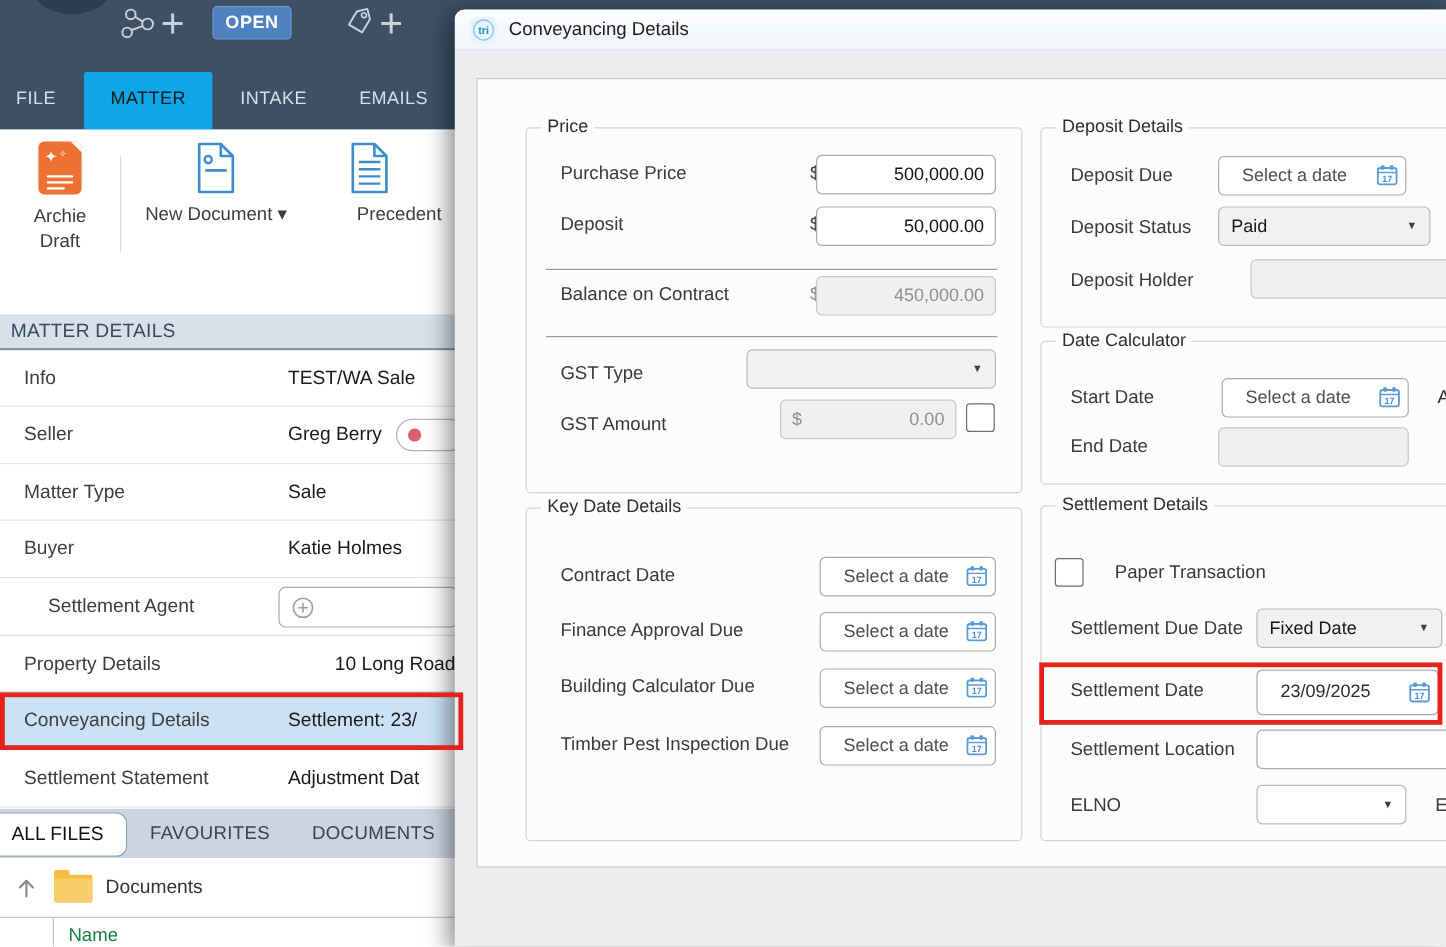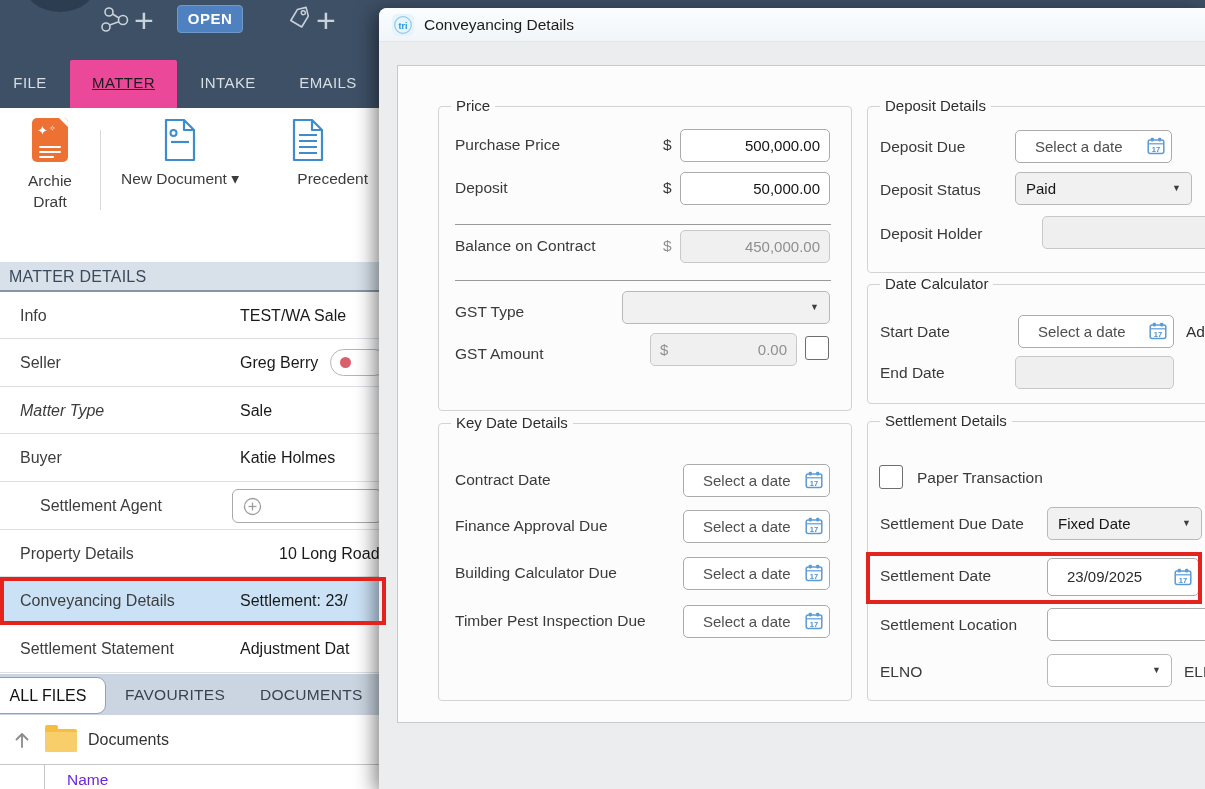--- a/index.html
+++ b/index.html
@@ -6,21 +6,21 @@
   body { font-family:"Liberation Sans", sans-serif; }
   .screen { position:relative; width:1205px; height:789px; overflow:hidden; background:#fff; }
   .abs { position:absolute; }
 
   
   .topbar { position:absolute; left:0; top:0; width:1205px; height:108px; background:#3E5066; }
   .tb-circle { position:absolute; left:22px; top:-52px; width:76px; height:64px; border-radius:50%; background:#2C3D51; }
   .open-btn { position:absolute; left:177px; top:5px; width:66px; height:28px; background:#4F81C0; border:1px solid #6E9ACB; border-radius:4px; color:#fff; font-weight:bold; font-size:15px; text-align:center; line-height:26px; letter-spacing:.5px; }
   .tb-plus { position:absolute; top:0px; color:#C9D1DA; font-size:34px; font-weight:100; line-height:40px; }
   .ribbon-tab { position:absolute; top:60px; height:48px; color:#D9DEE4; font-size:15px; letter-spacing:.4px; line-height:46px; text-align:center; }
-  .ribbon-tab.active { background:#ec4899; color:#1b1b1b; border-radius:2px 2px 0 0;text-decoration:underline; }
+  .ribbon-tab.active { background:#0ea5e9; color:#1b1b1b; border-radius:2px 2px 0 0; }
 
   
   .toolbar { position:absolute; left:0; top:108px; width:380px; height:154px; background:#fff; }
   .tb-item { position:absolute; top:10px; text-align:center; color:#3C3C3C; font-size:15.5px; line-height:21px; }
   .tb-sep { position:absolute; left:100px; top:22px; width:1px; height:80px; background:#D9D9D9; }
   .archie-ic { position:relative; width:36px; height:44px; background:#ED7133; border-radius:5px; margin:0 auto 8px auto; overflow:hidden; }
   .archie-ic .fold { position:absolute; right:-1px; top:-1px; width:0; height:0; border-left:11px solid transparent; border-top:11px solid #fff; }
   .archie-ic .spark { position:absolute; left:5px; top:2px; color:#fff; font-size:13px; }
   .archie-ic .spark2 { position:absolute; left:17px; top:0px; color:#fff; font-size:8px; }
   .archie-ic .bar { position:absolute; left:7px; width:22px; height:2.5px; background:#fff; border-radius:2px; }
@@ -49,21 +49,21 @@
   .name-header .vline { position:absolute; left:44px; top:0; width:1px; height:24px; background:#C6C6C6; }
 
   
   .dialog { position:absolute; left:379px; top:8px; width:826px; height:781px; background:#ECEDEF; border-radius:8px 0 0 0; box-shadow:-4px 4px 20px rgba(0,0,0,0.5); }
   .dlg-titlebar { position:absolute; left:0; top:0; width:100%; height:34px; background:linear-gradient(#FBFDFE,#F1F5F9); border-bottom:1px solid #E3E7EB; border-radius:8px 0 0 0; }
   .dlg-logo { position:absolute; left:13px; top:6px; width:22px; height:22px; border-radius:5px; background:#E8F4FC; }
   .dlg-title { position:absolute; left:45px; top:0; line-height:34px; font-size:15.5px; color:#1C1C1C; }
   .dlg-panel { position:absolute; left:18px; top:57px; width:855px; height:658px; background:#FCFCFC; border:1px solid #C9C9C9; }
   .group { position:absolute; border:1px solid #D3D3D3; border-radius:4px; }
   .gcaption { position:absolute; top:-10px; left:12px; background:#FCFCFC; padding:0 5px; font-size:15px; color:#2E2E2E; white-space:nowrap; }
-  .flabel { position:absolute; color:#3A3A3A; font-size:15.5px; white-space:nowrap; }
+  .flabel { position:absolute; color:#3A3A3A; font-size:15.5px; white-space:nowrap;margin-left:12px; }
   .money { position:absolute; height:33px; background:#fff; border:1px solid #ABABAB; border-radius:5px; text-align:right; padding:0 9px; line-height:31px; font-size:15px; color:#141414; }
   .money.dis { background:#F0F0F0; color:#8F8F8F; border-color:#C8C8C8; }
   .txtfield { position:absolute; height:33px; background:#fff; border:1px solid #ABABAB; border-radius:5px; }
   .txtfield.dis { background:#EFEFEF; border-color:#C8C8C8; }
   .datefield { position:absolute; height:33px; background:#fff; border:1px solid #ABABAB; border-radius:5px; font-size:15px; color:#4F4F4F; line-height:31px; padding-left:19px; }
   .datefield svg { position:absolute; right:6px; top:6px; }
   .select { position:absolute; height:33px; background:#F1F1F1; border:1px solid #B9B9B9; border-radius:5px; font-size:15px; color:#161616; line-height:31px; padding-left:10px; }
   .select.white { background:#fff; }
   .select .caret { position:absolute; right:10px; top:0; line-height:31px; font-size:9px; color:#3E3E3E; }
   .hline { position:absolute; height:1px; background:#9A9A9A; }
@@ -150,21 +150,21 @@
     <span class="md-value" style="line-height:47px;">TEST/WA Sale</span>
   </div>
   <div class="md-row" style="top:339px; height:48px;">
     <span class="md-label" style="line-height:48px;">Seller</span>
     <span class="md-value" style="line-height:48px;">Greg Berry</span>
     <span class="pill" style="top:10px;">
         <span class="dot"></span>
       </span>
   </div>
   <div class="md-row" style="top:387px; height:47px;">
-    <span class="md-label" style="line-height:47px;font-style:italic;">Matter Type</span>
+    <span class="md-label" style="line-height:47px;">Matter Type</span>
     <span class="md-value" style="line-height:47px;">Sale</span>
   </div>
   <div class="md-row" style="top:434px; height:48px;">
     <span class="md-label" style="line-height:48px;">Buyer</span>
     <span class="md-value" style="line-height:48px;">Katie Holmes</span>
   </div>
   <div class="md-row" style="top:482px; height:48px;">
     <span class="md-label" style="left:40px; line-height:48px;">Settlement Agent</span>
     <span class="agent-field" style="top:7px;">
       <svg style="position:absolute; left:10px; top:7px;" width="19" height="19" viewBox="0 0 19 19">
@@ -198,21 +198,21 @@
   <div class="docs-row">
     <svg class="abs" style="left:12px; top:15px;" width="20" height="20" viewBox="0 0 20 20">
       <path d="M10 17 V4 M4.5 9.5 L10 4 L15.5 9.5" fill="none" stroke="#8A8A8A" stroke-width="1.8" stroke-linecap="round" stroke-linejoin="round"></path>
     </svg>
     <span class="folder"></span>
     <span class="abs" style="left:88px; line-height:50px; font-size:16px; color:#333;">Documents</span>
   </div>
 
   <div class="name-header">
     <div class="vline"></div>
-    <span class="abs" style="left:57px; top:6px; font-size:15.5px; color:#6d28d9;margin-left:10px;">Name</span>
+    <span class="abs" style="left:57px; top:6px; font-size:15.5px; color:#15803d;">Name</span>
   </div>
 
   <div class="dialog">
     <div class="dlg-titlebar">
       <div class="dlg-logo">
         <svg width="22" height="22" viewBox="0 0 22 22">
           <circle cx="11" cy="11" r="8.3" fill="none" stroke="#8ECAEC" stroke-width="1.2"></circle>
           <text x="11" y="14.5" text-anchor="middle" font-size="9" font-weight="bold" fill="#2496D3" font-family="Liberation Sans, sans-serif">tri</text>
         </svg>
       </div>

